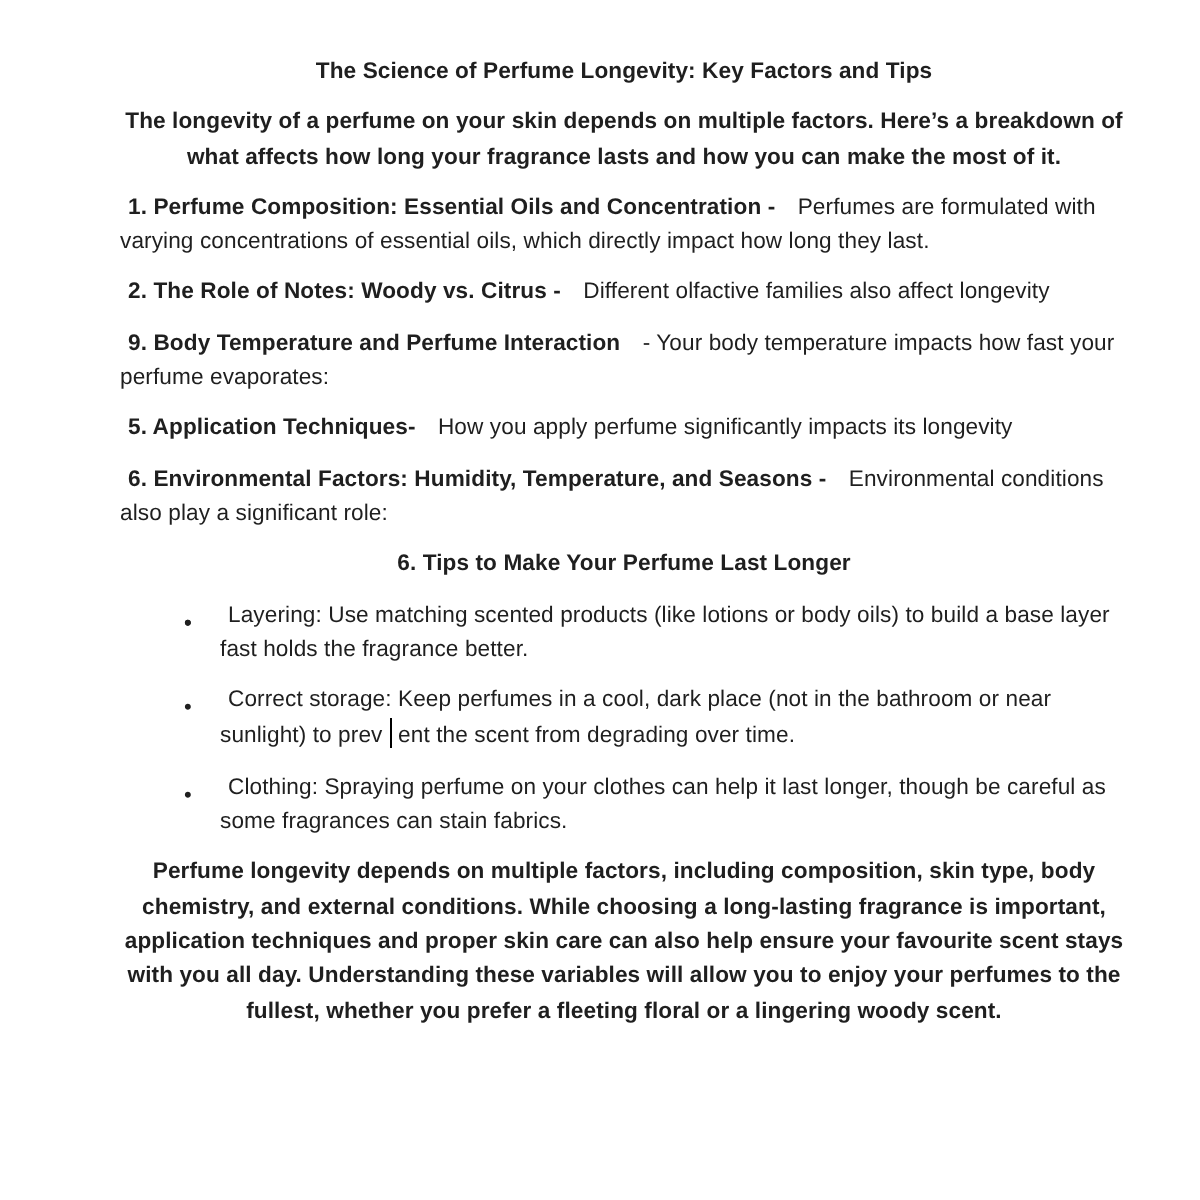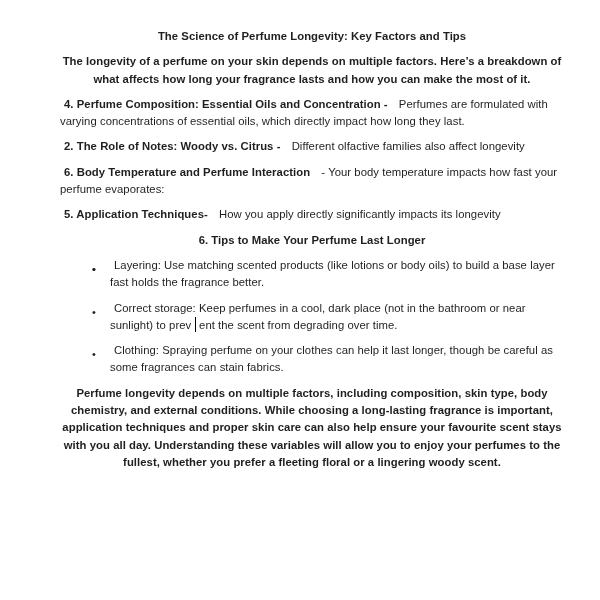--- a/index.html
+++ b/index.html
@@ -52,29 +52,30 @@
 </style>
 </head>
 <body>
 
 <div class="page">
 
   <p class="title">The Science of Perfume Longevity: Key Factors and Tips</p>
 
   <p class="b">The longevity of a perfume on your skin depends on multiple factors. Here’s a breakdown of what affects how long your fragrance lasts and how you can make the most of it.</p>
 
-  <p><span class="b">4. Perfume Composition: Essential Oils and Concentration -</span><span> Perfumes are formulated with varying concentrations of essential oils, which directly impact how long they last.</span></p>
+  <p><span class="b">1. Perfume Composition: Essential Oils and Concentration -</span><span> Perfumes are formulated with varying concentrations of essential oils, which directly impact how long they last.</span></p>
 
   <p><span class="b">2. The Role of Notes: Woody vs. Citrus -</span><span> Different olfactive families also affect longevity</span></p>
 
 
-  <p><span class="b">6. Body Temperature and Perfume Interaction</span><span> - Your body temperature impacts how fast your perfume evaporates:</span></p>
+  <p><span class="b">9. Body Temperature and Perfume Interaction</span><span> - Your body temperature impacts how fast your perfume evaporates:</span></p>
 
-  <p><span class="b">5. Application Techniques-</span><span> How you apply directly significantly impacts its longevity</span></p>
+  <p><span class="b">5. Application Techniques-</span><span> How you apply perfume significantly impacts its longevity</span></p>
 
+  <p><span class="b">6. Environmental Factors: Humidity, Temperature, and Seasons -</span><span> Environmental conditions also play a significant role:</span></p>
 
   <p class="b">6. Tips to Make Your Perfume Last Longer</p>
 
   <ul class="tips">
     <li><span class="bullet-dot">•</span></li>
     <li><span class="bullet-dot">•</span><span>Layering: Use matching scented products (like lotions or body oils) to build a base layer fast holds the fragrance better.</span></li>
     <li><span class="bullet-dot">•</span><span>Correct storage: Keep perfumes in a cool, dark place (not in the bathroom or near sunlight) to prev</span><span class="caret"></span><span>ent the scent from degrading over time.</span></li>
     <li><span class="bullet-dot">•</span><span>Clothing: Spraying perfume on your clothes can help it last longer, though be careful as some fragrances can stain fabrics.</span></li>
   </ul>
 

